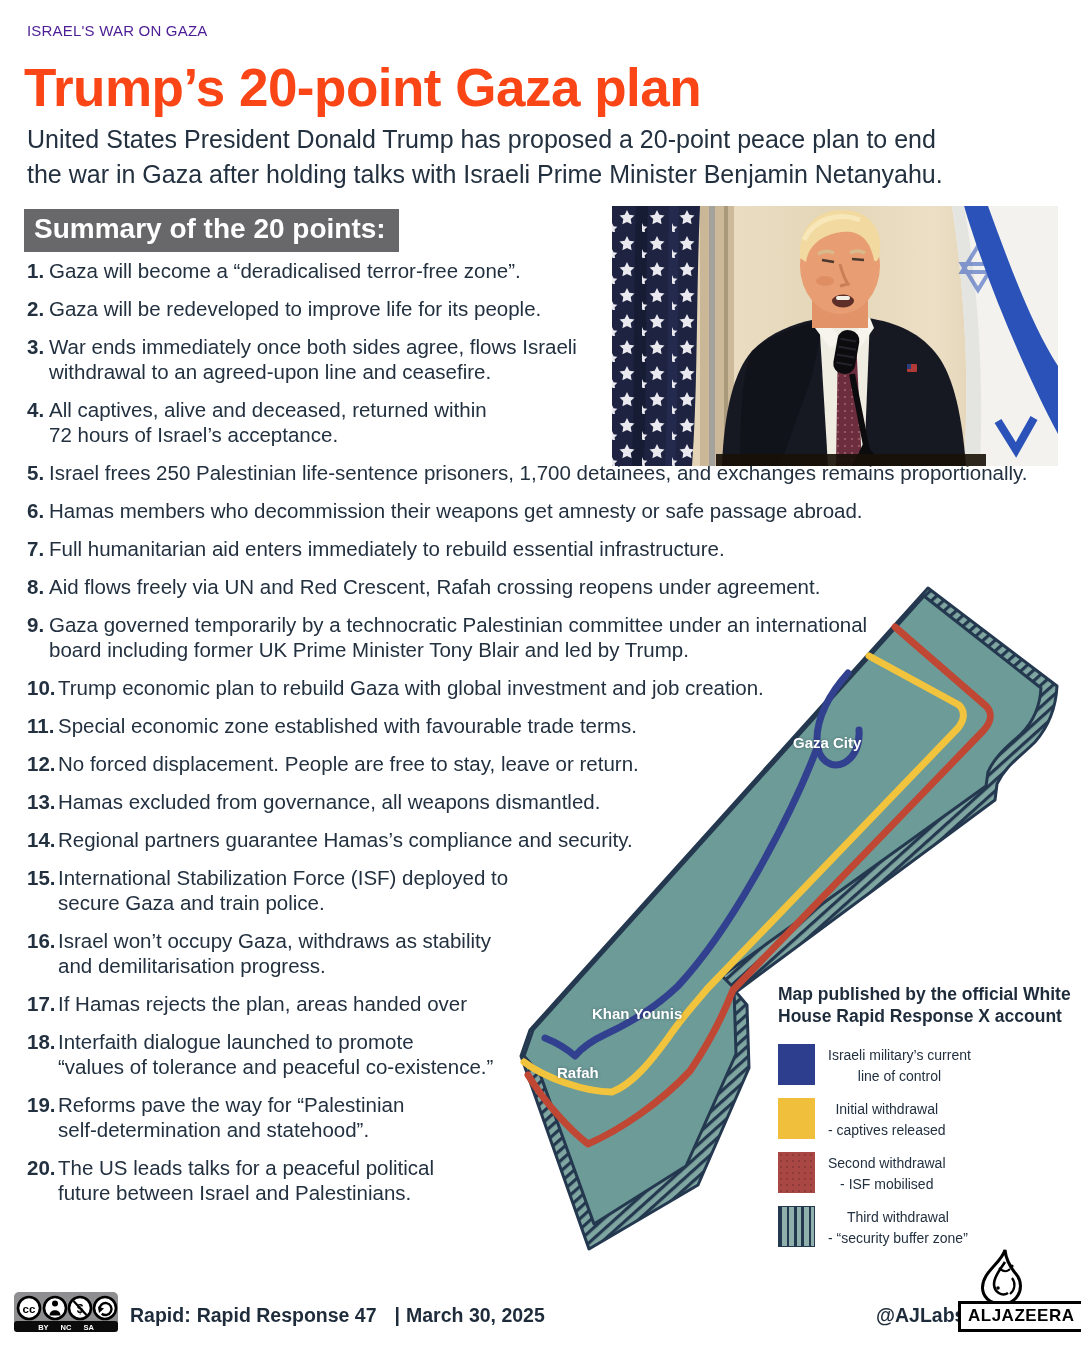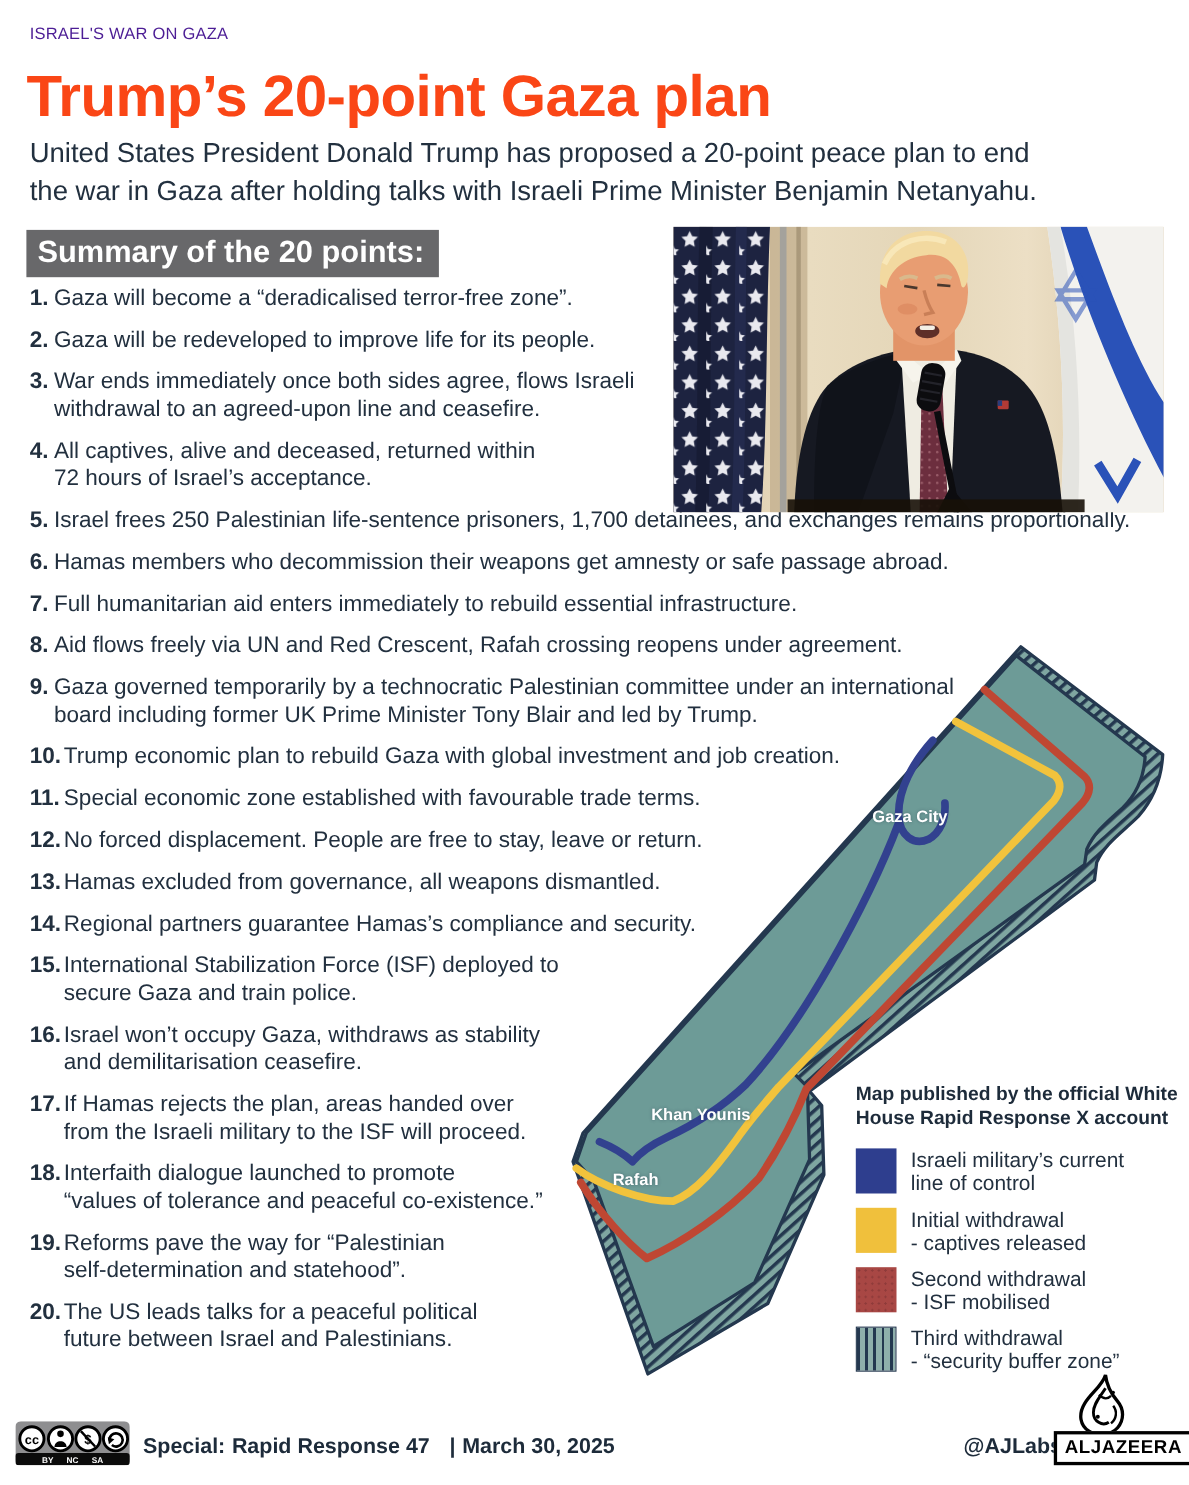--- a/index.html
+++ b/index.html
@@ -49,21 +49,21 @@
   .legend-items { margin-top:17px; }
   .legend-item { display:flex; align-items:flex-start; margin-bottom:11px; }
   .swatch { width:37px; height:41px; flex:none; margin-right:13px; }
   .swatch-blue   { background:#2e3e8e; }
   .swatch-yellow { background:#f0c03c; }
   .swatch-red    { background:#a84744;
                    background-image:radial-gradient(#8f3b3a 1px, transparent 1.2px);
                    background-size:6px 6px; }
   .swatch-hatch  { background:repeating-linear-gradient(90deg,#24384f 0 2.5px,#8fb0ab 2.5px 7.5px);
                    border:1px solid #24384f; width:35px; height:39px; }
-  .legend-label { font-size:19px; line-height:21px; color:#22303f; padding-top:1px; }
+  .legend-label { font-size:14px; line-height:21px; color:#22303f; padding-top:1px;text-align:center; }
   .legend-label div { white-space:nowrap; }
 
   
   .cc-badge { position:absolute; left:14px; top:1292px; }
   .source-row { position:absolute; left:130px; top:1304px; font-size:19.5px; font-weight:bold; color:#1d2b3a; }
   .source-row span { margin-right:6px; }
   .sep { margin:0 18px 0 12px; }
   .credit { position:absolute; left:876px; top:1304px; font-size:19.5px; font-weight:bold; color:#1d2b3a; }
   .aj-mark { position:absolute; left:972px; top:1248px; }
   .aj-box {
@@ -144,26 +144,25 @@
       <div class="pline">Regional partners guarantee Hamas’s compliance and security.</div>
     </div>
     <div class="point" style="padding-left: 31px;">
       <span class="num">15.</span>
       <div class="pline">International Stabilization Force (ISF) deployed to</div>
       <div class="pline">secure Gaza and train police.</div>
     </div>
     <div class="point" style="padding-left: 31px;">
       <span class="num">16.</span>
       <div class="pline">Israel won’t occupy Gaza, withdraws as stability</div>
-      <div class="pline">and demilitarisation ceasefire.</div>
+      <div class="pline">and demilitarisation progress.</div>
     </div>
     <div class="point" style="padding-left: 31px;">
       <span class="num">17.</span>
       <div class="pline">If Hamas rejects the plan, areas handed over</div>
-      <div class="pline">from the Israeli military to the ISF will proceed.</div>
     </div>
     <div class="point" style="padding-left: 31px;">
       <span class="num">18.</span>
       <div class="pline">Interfaith dialogue launched to promote</div>
       <div class="pline">“values of tolerance and peaceful co-existence.”</div>
     </div>
     <div class="point" style="padding-left: 31px;">
       <span class="num">19.</span>
       <div class="pline">Reforms pave the way for “Palestinian</div>
       <div class="pline">self-determination and statehood”.</div>
@@ -316,21 +315,21 @@
     <circle cx="66" cy="16" r="11" fill="#fff" stroke="#000" stroke-width="2.6"></circle>
     <text x="66" y="20.5" font-size="12" font-weight="bold" text-anchor="middle" fill="#000" font-family="Liberation Sans, sans-serif">$</text>
     <path d="M59.5,9 L72.5,23" stroke="#000" stroke-width="2.2"></path>
     <circle cx="91" cy="16" r="11" fill="#fff" stroke="#000" stroke-width="2.6"></circle>
     <path d="M85.5,17.5 a6,6 0 1 1 2.2,4.2" stroke="#000" stroke-width="2.4" fill="none"></path>
     <polygon points="84,14.5 90,16.5 85,21" fill="#000"></polygon>
     <text x="52" y="38" font-size="7.5" font-weight="bold" text-anchor="middle" fill="#fff" word-spacing="10" font-family="Liberation Sans, sans-serif">BY NC SA</text>
   </svg>
 </div>
 <div class="source-row">
-  <span>Special:</span><span>Rapid Response 47</span><span class="sep">|</span><span>March 30, 2025</span>
+  <span>Rapid:</span><span>Rapid Response 47</span><span class="sep">|</span><span>March 30, 2025</span>
 </div>
 <div class="credit">@AJLabs</div>
 <div class="aj-mark">
   <svg width="62" height="56" viewBox="0 0 62 56">
     <path d="M33,2 C30,12 20,18 14,28 C8,38 10,48 18,53 C26,58 38,57 44,50 C50,43 50,33 44,26 C38,19 34,11 33,2 Z" fill="none" stroke="#000" stroke-width="3"></path>
     <path d="M33,14 C28,22 22,28 22,36 C22,44 30,49 36,45" fill="none" stroke="#000" stroke-width="2.6"></path>
     <path d="M40,30 C44,35 43,42 38,46" fill="none" stroke="#000" stroke-width="2.2"></path>
     <path d="M27,20 C31,24 35,24 38,21" fill="none" stroke="#000" stroke-width="2"></path>
     <circle cx="26" cy="40" r="1.8" fill="#000"></circle>
     <circle cx="40" cy="18" r="1.6" fill="#000"></circle>

